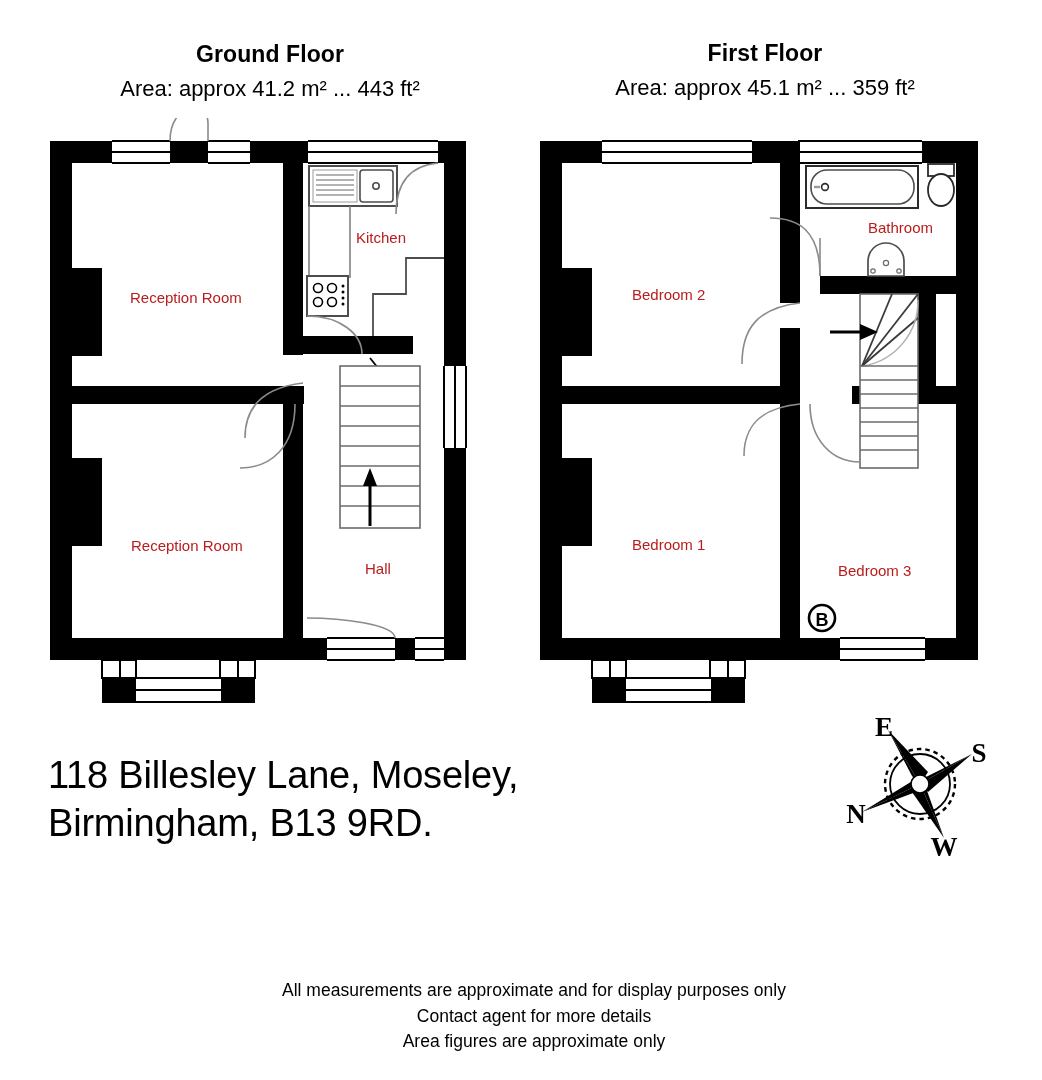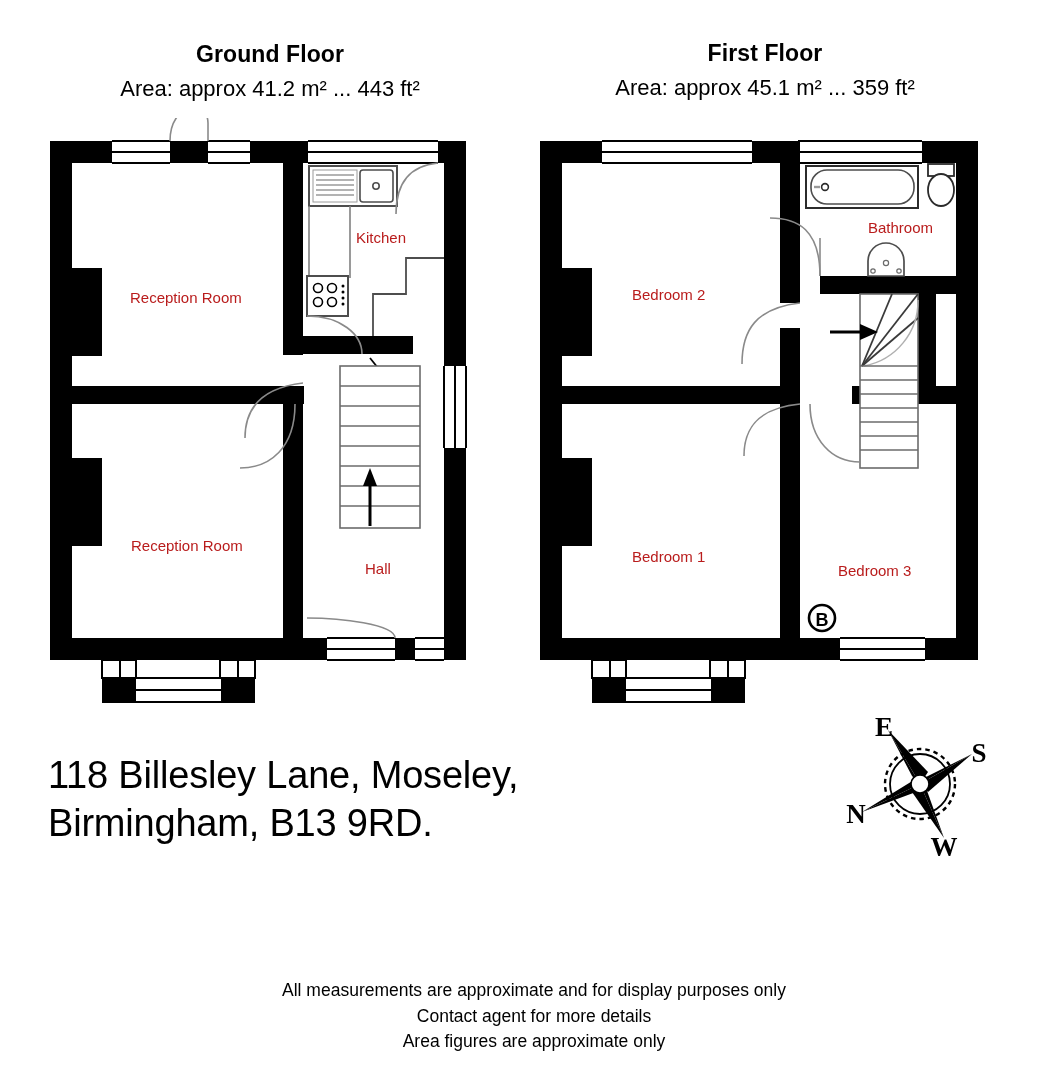--- a/index.html
+++ b/index.html
@@ -412,21 +412,21 @@
       </g>
 
       <g>
         <circle cx="292" cy="500" r="13" fill="#fff" stroke="#000" stroke-width="2.6"></circle>
         <text x="292" y="508" text-anchor="middle" font-family="Liberation Sans, sans-serif" font-size="18" font-weight="bold" fill="#000">B</text>
       </g>
     </svg>
 
     <span class="room-label" style="left:102px; top:168px;text-align:center;">Bedroom 2</span>
     <span class="room-label" style="left:318px; top:101px;margin-left:20px;">Bathroom</span>
-    <span class="room-label" style="left:102px; top:430px;">Bedroom 1</span>
+    <span class="room-label" style="left:102px; top:418px;">Bedroom 1</span>
     <span class="room-label" style="left:308px; top:444px;">Bedroom 3</span>
   </div>
 
   <div id="address">
     <span class="line">118 Billesley Lane, Moseley,</span>
     <span class="line">Birmingham, B13 9RD.</span>
   </div>
 
 
   <div id="disclaimer">

